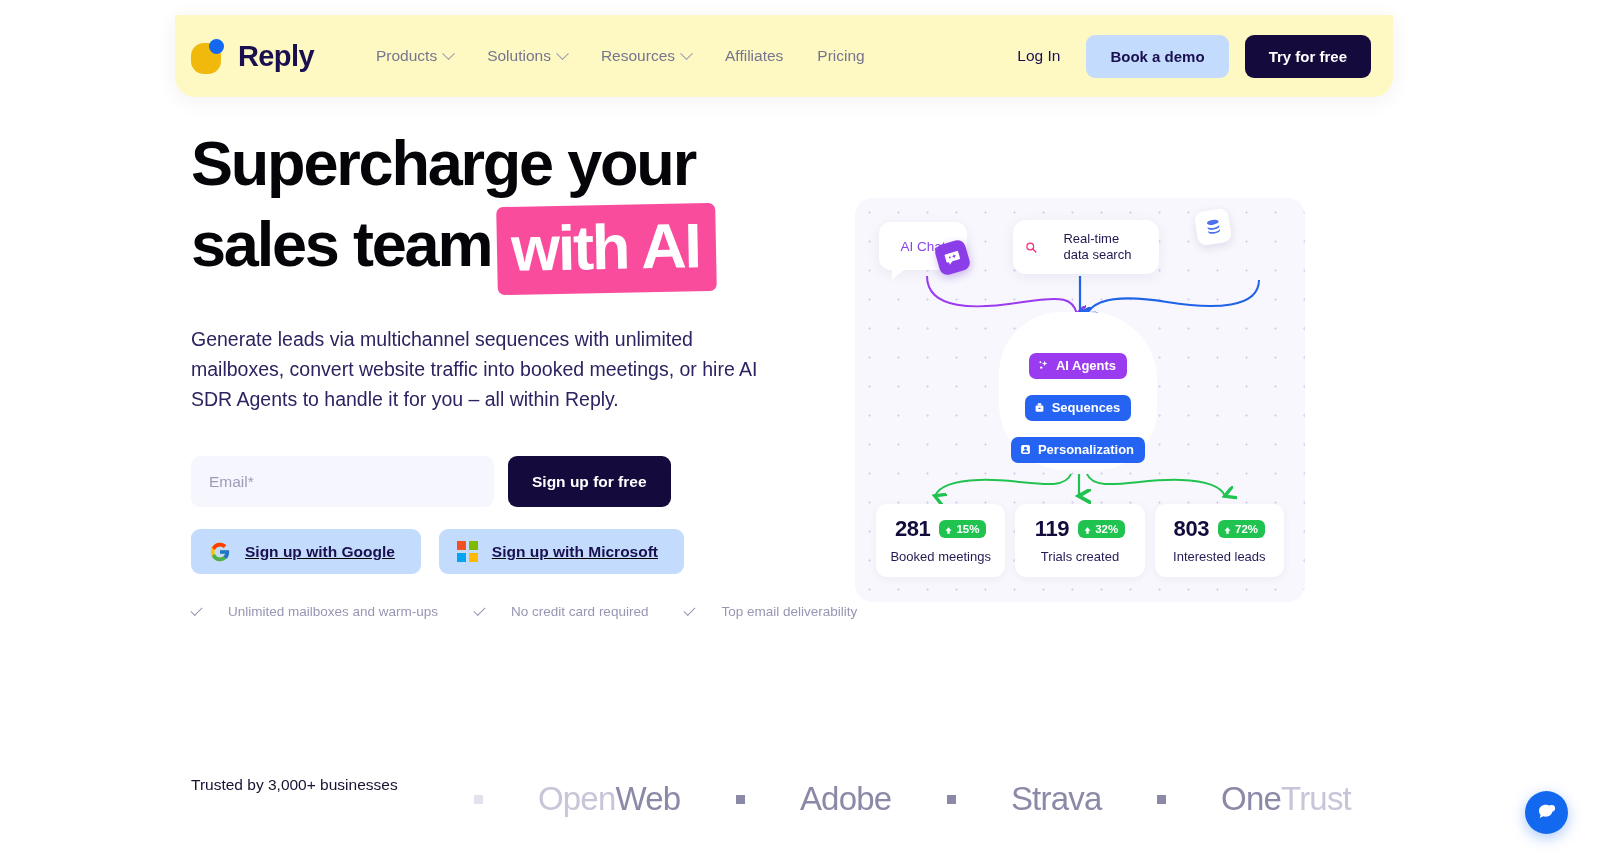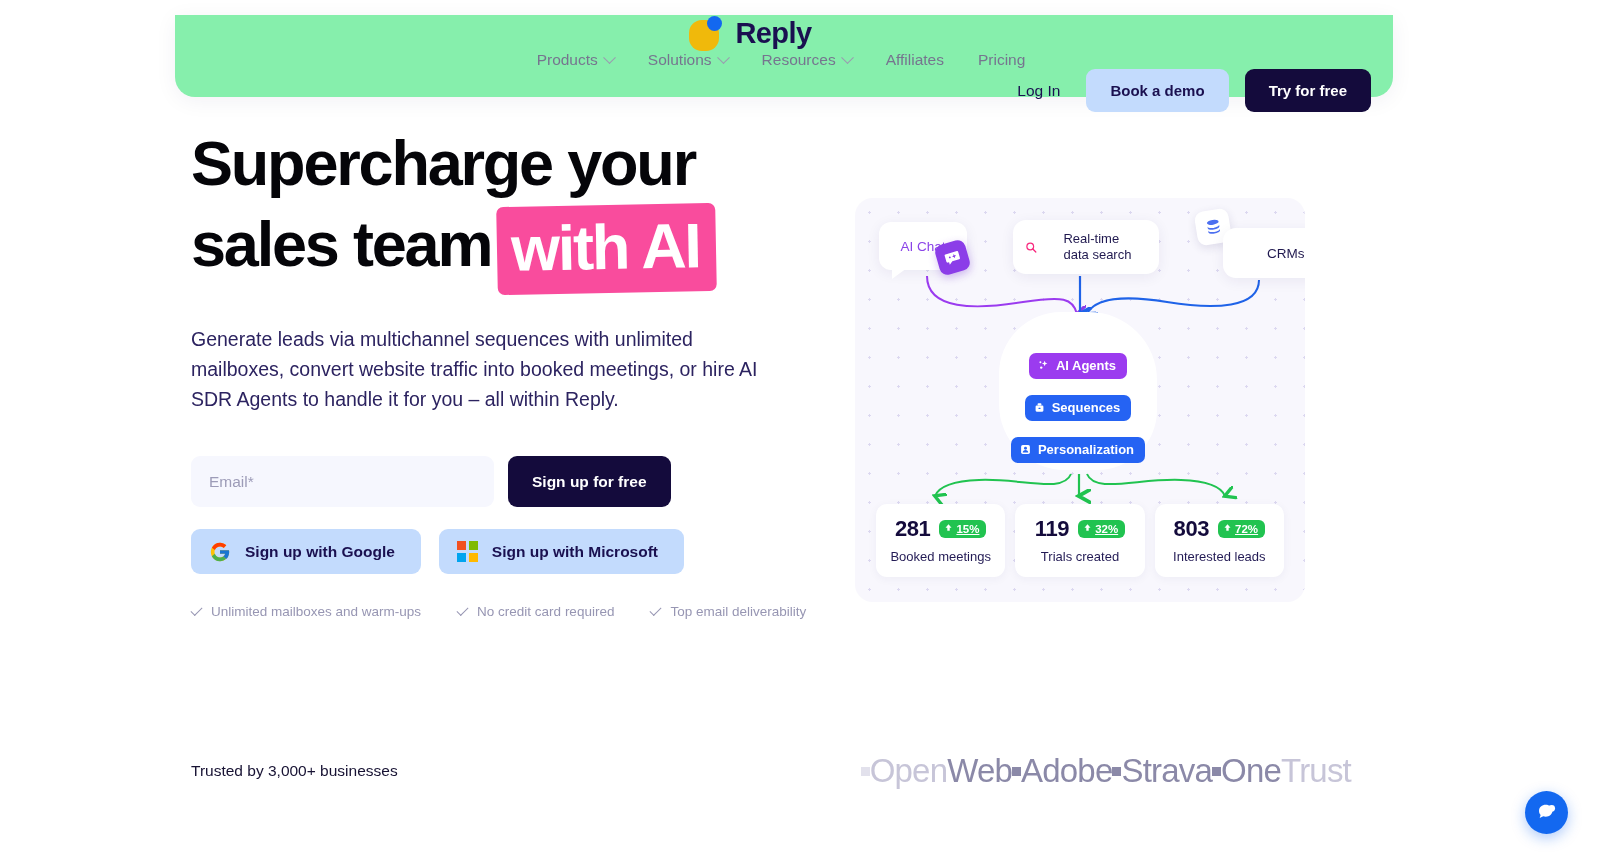--- a/index.html
+++ b/index.html
@@ -14,27 +14,26 @@
     -webkit-font-smoothing: antialiased;
   }
 
   
   .header-wrap {
     position: absolute;
     left: 175px;
     top: 15px;
     width: 1218px;
     height: 82px;
-    background: #86efac;
+    background: #fef9c3;
     border-radius: 0 0 20px 20px;
     box-shadow: 0 4px 22px rgba(30, 20, 80, 0.06);
     display: flex;
     align-items: center;
     padding: 0 22px 0 16px;
-    flex-direction: column;
   }
   .brand {
     display: flex;
     align-items: center;
     gap: 11px;
     margin-right: 62px;
     cursor: pointer;
   }
   .brand-mark {
     position: relative;
@@ -173,20 +172,21 @@
     height: 51px;
     padding: 0 24px;
     border-radius: 9px;
     font-size: 15.5px;
   }
 
   .social-row {
     margin-top: 22px;
     display: flex;
     gap: 18px;
+    text-decoration: underline;
   }
   .btn-social {
     background: #C3DBFD;
     color: #1A1050;
     height: 45px;
     display: flex;
     align-items: center;
     gap: 14px;
     padding: 0 26px 0 18px;
     border-radius: 9px;
@@ -205,21 +205,21 @@
 
   .checks {
     margin-top: 30px;
     display: flex;
     gap: 36px;
     align-items: center;
   }
   .check-item {
     display: flex;
     align-items: center;
-    gap: 9px;
+    gap: 26px;
     font-size: 13.5px;
     color: #9796B3;
     white-space: nowrap;
   }
   .tick {
     width: 11px; height: 6px;
     border-left: 1.6px solid #9796B3;
     border-bottom: 1.6px solid #9796B3;
     transform: rotate(-45deg);
     flex: none;
@@ -357,21 +357,21 @@
     display: flex; align-items: center; justify-content: center; gap: 9px;
   }
   .stat-num { font-size: 22px; font-weight: 700; color: #140B3C; letter-spacing: -0.4px; }
   .stat-badge {
     background: #21C350;
     color: #ffffff;
     border-radius: 6px;
     padding: 3px 7px 3px 5px;
     font-size: 11.5px;
     font-weight: 600;
-    display: flex; align-items: flex-start; gap: 3px; text-decoration: underline;
+    display: flex; align-items: flex-end; gap: 3px;
   }
   .up-arrow { width: 9px; height: 9px; flex: none; }
   .stat-label { margin-top: 7px; font-size: 13px; color: #231B55; }
 
   
   .trusted {
     position: absolute;
     left: 191px;
     top: 752px;
     width: 1160px;
@@ -381,21 +381,22 @@
   .trusted-label {
     font-size: 15.5px;
     color: #171233;
     white-space: nowrap;
   }
   .logos {
     margin-left: 76px;
     display: flex;
     align-items: center;
     flex: 1;
-    justify-content: flex-end;
+    justify-content: space-between;
+    margin-top: 28px;
   }
   .sep { width: 9px; height: 9px; background: #8B89A8; flex: none; }
   .sep.faint { background: #E2E1EC; }
   .logo-txt {
     font-size: 33px;
     font-weight: 400;
     color: #8B89A8;
     letter-spacing: -0.8px;
     white-space: nowrap;
   }
@@ -553,23 +554,20 @@
     </svg>
     <span class="c-search-label">Real-time data search</span>
   </div>
 
   <div class="crm-badge">
     <svg width="19" height="19" viewBox="0 0 20 20">
       <ellipse cx="10" cy="4.6" rx="6.2" ry="2.5" fill="#4C6FF0"></ellipse>
       <path d="M3.8 8.0c0 1.4 2.8 2.5 6.2 2.5s6.2-1.1 6.2-2.5v1.8c0 1.4-2.8 2.5-6.2 2.5S3.8 11.2 3.8 9.8z" fill="#4C6FF0"></path>
       <path d="M3.8 12.3c0 1.4 2.8 2.5 6.2 2.5s6.2-1.1 6.2-2.5v1.8c0 1.4-2.8 2.5-6.2 2.5s-6.2-1.1-6.2-2.5z" fill="#4C6FF0"></path>
     </svg>
-  </div>
-  <div class="card c-crm">
-    <span>CRMs</span>
   </div>
 
   <div class="hub"></div>
   <div class="pills">
     <span class="pill purple">
       <svg class="pill-ico" viewBox="0 0 16 16">
         <path d="M9.4 2.2l1 2.4 2.4 1-2.4 1-1 2.4-1-2.4-2.4-1 2.4-1z" fill="#fff"></path>
         <circle cx="4.2" cy="4.0" r="1.2" fill="#fff"></circle>
         <circle cx="5.2" cy="10.6" r="1.5" fill="#fff"></circle>
       </svg>

